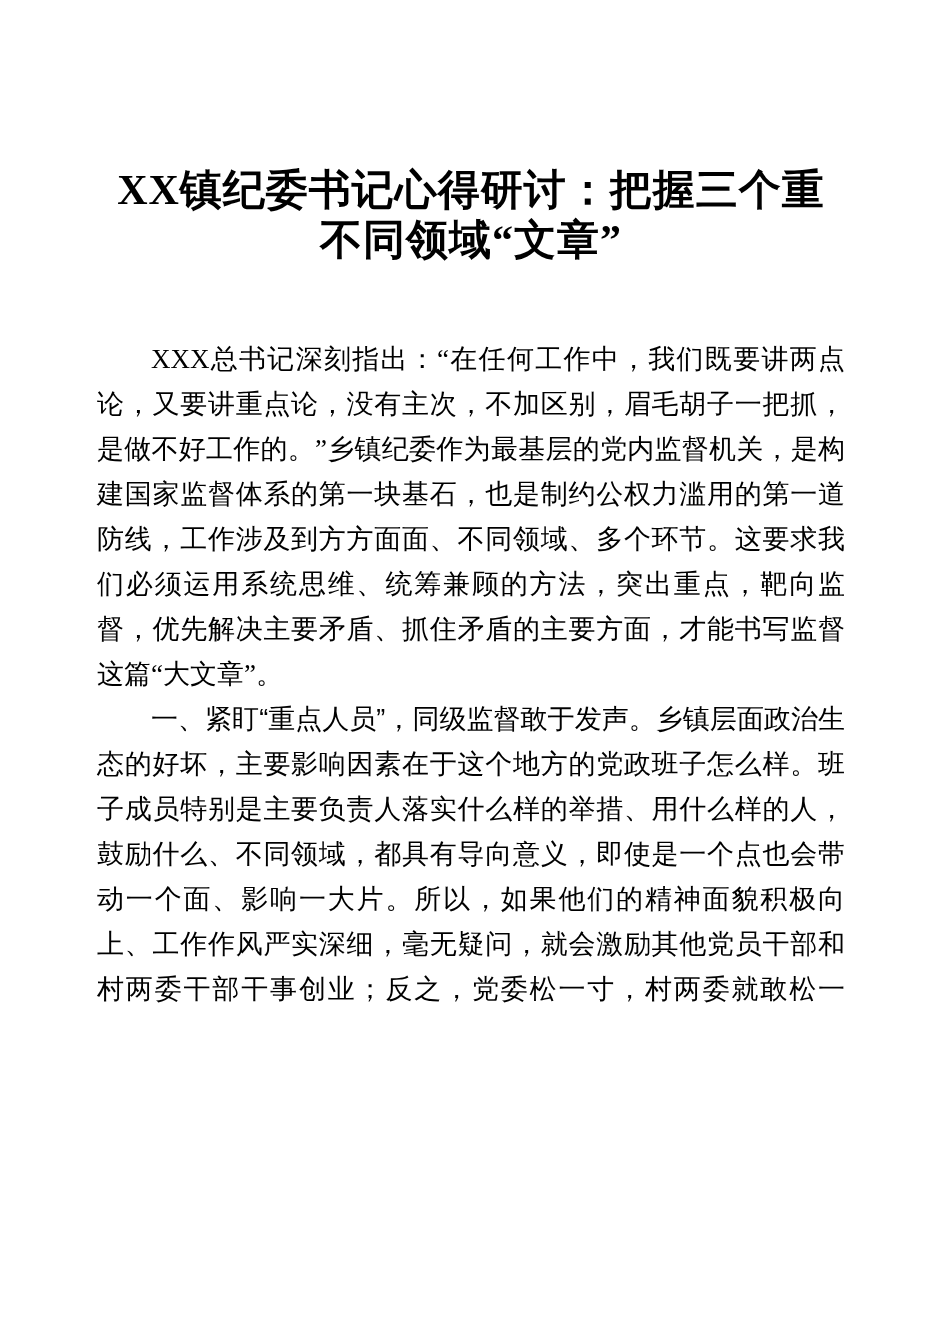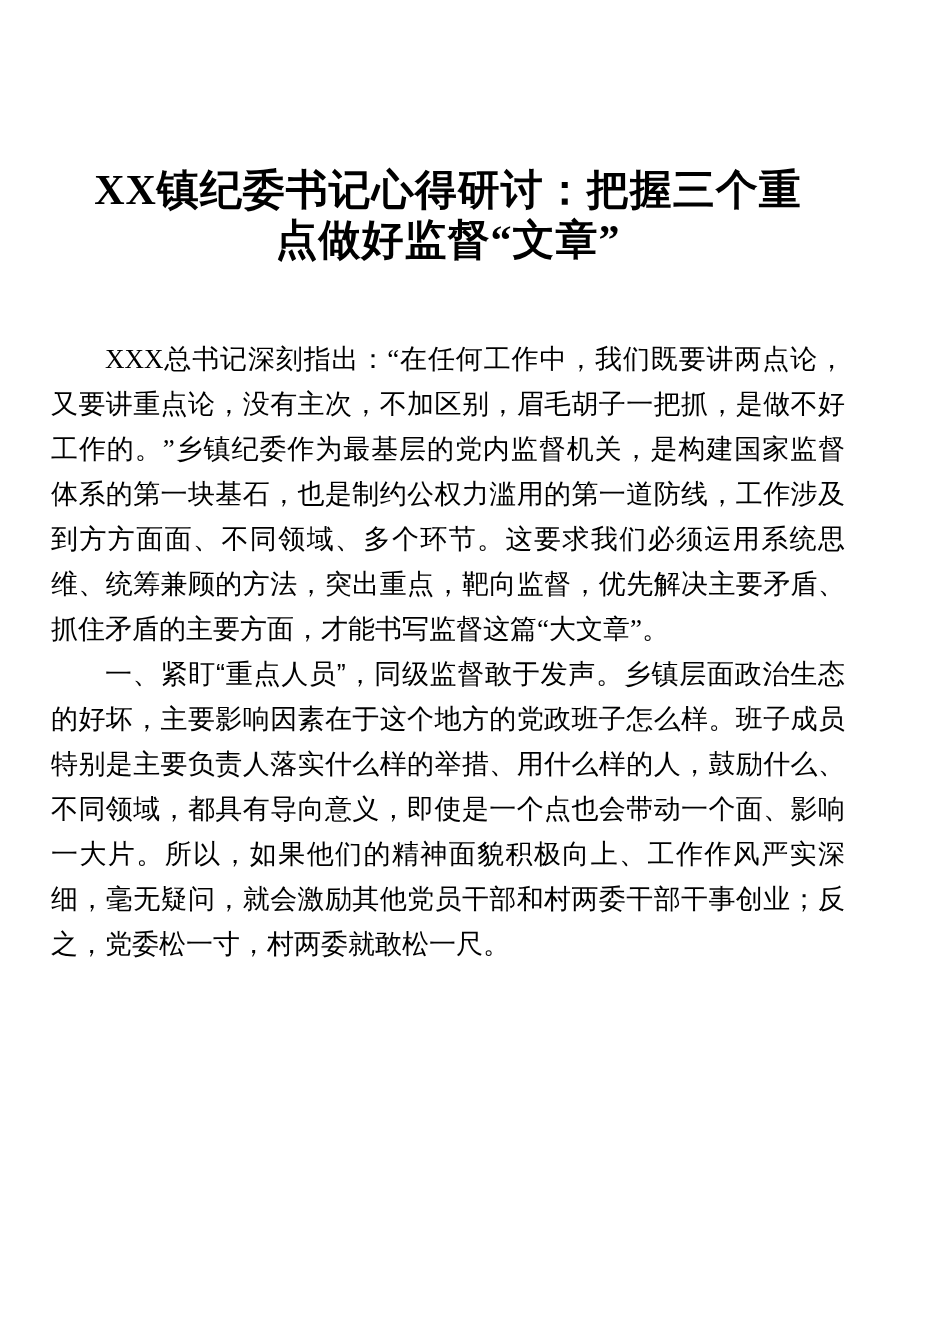--- a/index.html
+++ b/index.html
@@ -8,21 +8,21 @@
     width: 950px;
     height: 1344px;
     overflow: hidden;
     color: #000000;
     font-family: "Liberation Serif", "DejaVu Serif", serif;
   }
   .page {
     width: 950px;
     height: 1003px;
     background: #ffffff;
-    padding: 165px 105px 0 51px;
+    padding: 165px 105px 0 97px;
     overflow: hidden;
   }
   .title {
     font-family: "Liberation Serif", "DejaVu Serif", serif;
     font-weight: bold;
     font-size: 42px;
     line-height: 50px;
     text-align: center;
     letter-spacing: 1px;
     margin-bottom: 72px;
@@ -42,21 +42,21 @@
     font-weight: normal;
   }
 </style>
 </head>
 <body>
 
 <div class="page">
 
   <h1 class="title">
     <span class="title-line">XX镇纪委书记心得研讨：把握三个重</span>
-    <span class="title-line">点做好监督“文章”</span>
+    <span class="title-line">不同领域“文章”</span>
   </h1>
 
   <p class="para"><span class="run">XXX总书记深刻指出：“在任何工作中，我们既要讲两点论，又要讲重点论，没有主次，不加区别，眉毛胡子一把抓，是做不好工作的。”乡镇纪委作为最基层的党内监督机关，是构建国家监督体系的第一块基石，也是制约公权力滥用的第一道防线，工作涉及到方方面面、不同领域、多个环节。这要求我们必须运用系统思维、统筹兼顾的方法，突出重点，靶向监督，优先解决主要矛盾、抓住矛盾的主要方面，才能书写监督这篇“大文章”。</span></p>
 
   <p class="para"><span class="run run-bold">一、紧盯“重点人员”，同级监督敢于发</span><span class="run">声。乡镇层面政治生态的好坏，主要影响因素在于这个地方的党政班子怎么样。班子成员特别是主要负责人落实什么样的举措、用什么样的人，鼓励什么、不同领域，都具有导向意义，即使是一个点也会带动一个面、影响一大片。所以，如果他们的精神面貌积极向上、工作作风严实深细，毫无疑问，就会激励其他党员干部和村两委干部干事创业；反之，党委松一寸，村两委就敢松一尺。</span></p>
 
 
 </div>
 
 </body></html>

